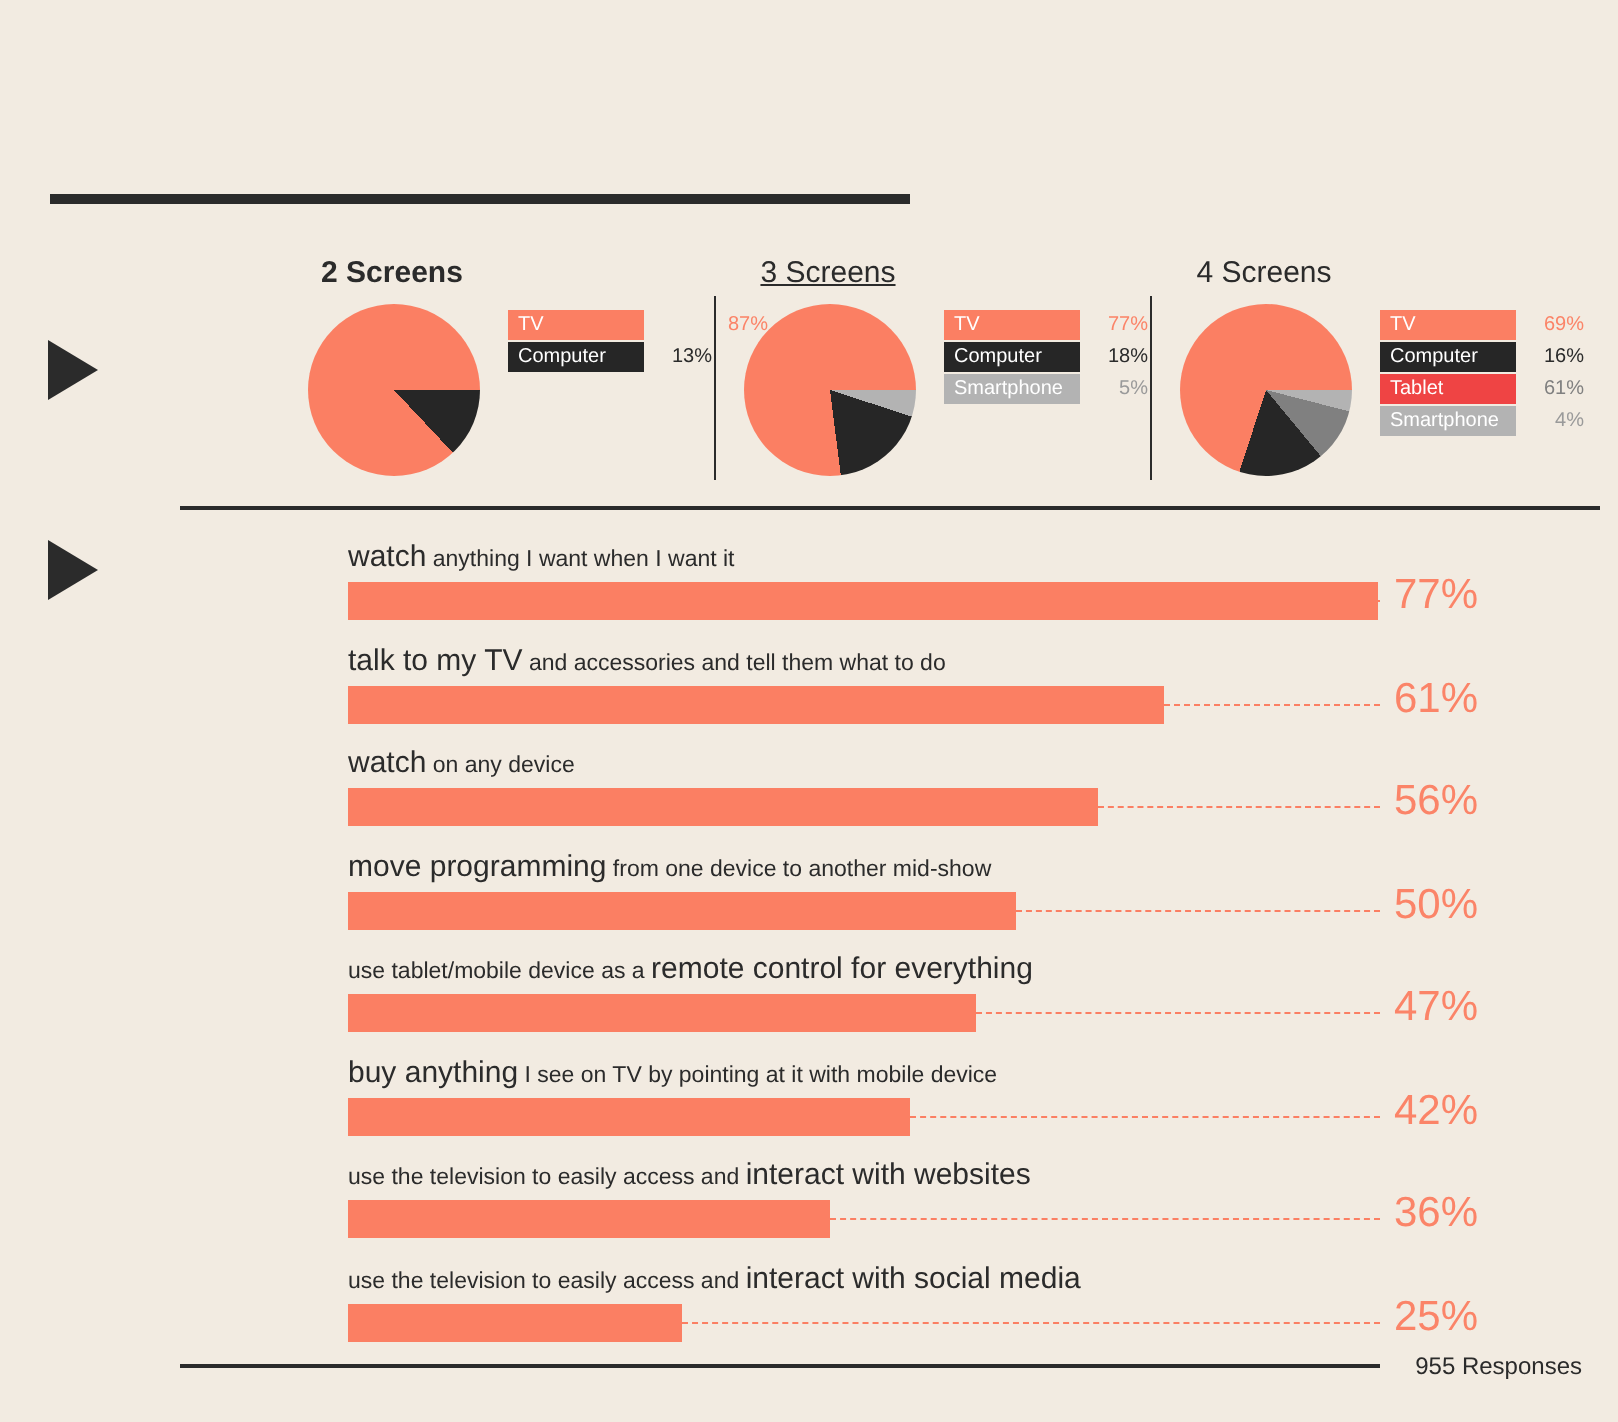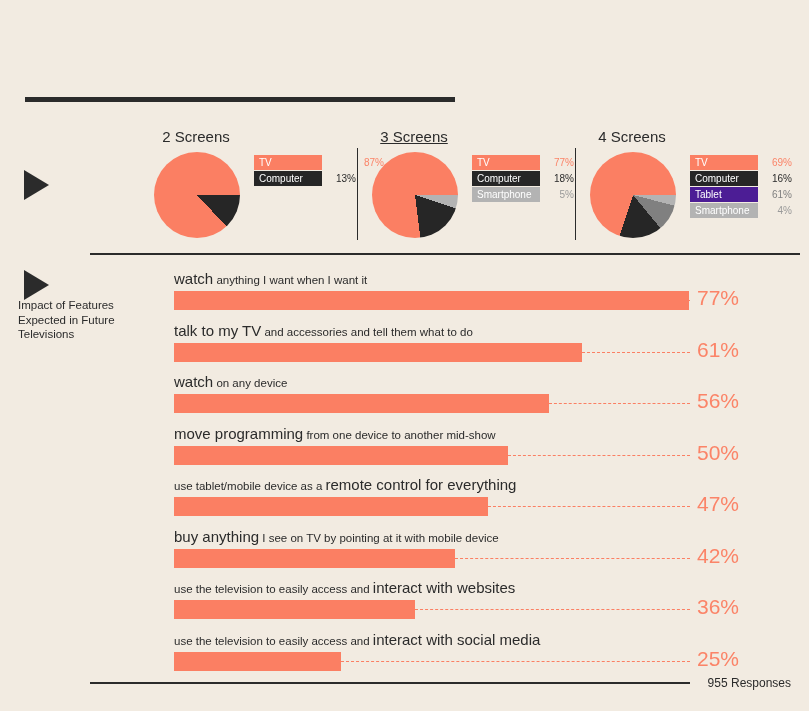--- a/index.html
+++ b/index.html
@@ -100,21 +100,21 @@
 </head>
 <body>
 
 <div class="page">
 
   <div class="header-rule"></div>
 
   <div class="marker" style="left:24px; top:170px;"></div>
 
   <div class="pie-group" style="left:150px; top:128px; width:200px; height:120px;">
-    <div class="pie-title" style="width:92px; left:0;">2 Screens</div>
+    <div class="pie-title" style="width:92px; left:0;font-weight:bold;">2 Screens</div>
     <div class="pie" style="left:4px; width:86px; height:86px;
          background: conic-gradient(from 90deg, #262626 0deg 46.8deg, #FB7F63 46.8deg 360deg);"></div>
     <div class="legend" style="left:104px; top:27px;">
       <div class="legend-row">
         <span class="legend-swatch" style="background:#FB7F63;">TV</span>
         <span class="legend-val" style="color:#FB8468;margin-left:28px;">87%</span>
       </div>
       <div class="legend-row">
         <span class="legend-swatch" style="background:#262626;">Computer</span>
         <span class="legend-val" style="color:#2B2B2B;">13%</span>
@@ -153,34 +153,33 @@
     <div class="legend" style="left:104px; top:27px;">
       <div class="legend-row">
         <span class="legend-swatch" style="background:#FB7F63;">TV</span>
         <span class="legend-val" style="color:#FB8468;">69%</span>
       </div>
       <div class="legend-row">
         <span class="legend-swatch" style="background:#262626;">Computer</span>
         <span class="legend-val" style="color:#2B2B2B;">16%</span>
       </div>
       <div class="legend-row">
-        <span class="legend-swatch" style="background:#4c1d95;">Tablet</span>
+        <span class="legend-swatch" style="background:#ef4444;">Tablet</span>
         <span class="legend-val" style="color:#808080;">61%</span>
       </div>
       <div class="legend-row">
         <span class="legend-swatch" style="background:#B3B3B3;">Smartphone</span>
         <span class="legend-val" style="color:#9A9A9A;">4%</span>
       </div>
     </div>
   </div>
 
   <div class="mid-rule"></div>
 
   <div class="marker" style="left:24px; top:270px;"></div>
-  <div class="section-label" style="left:18px; top:298px; width:140px;">Impact of Features Expected in Future Televisions</div>
 
   <div id="bar-container">
       <div class="bar-row" style="top: 270px;">
         <div class="bar-label"><span class="em">watch</span><span class="sm"> anything I want when I want it</span></div>
         <div class="bar-track">
           <div class="bar-fill" style="width: 515px;"></div>
           <div class="bar-dash" style="left: 515px; width: 1px;"></div>
         </div>
         <div class="bar-pct">77%</div>
       </div>

